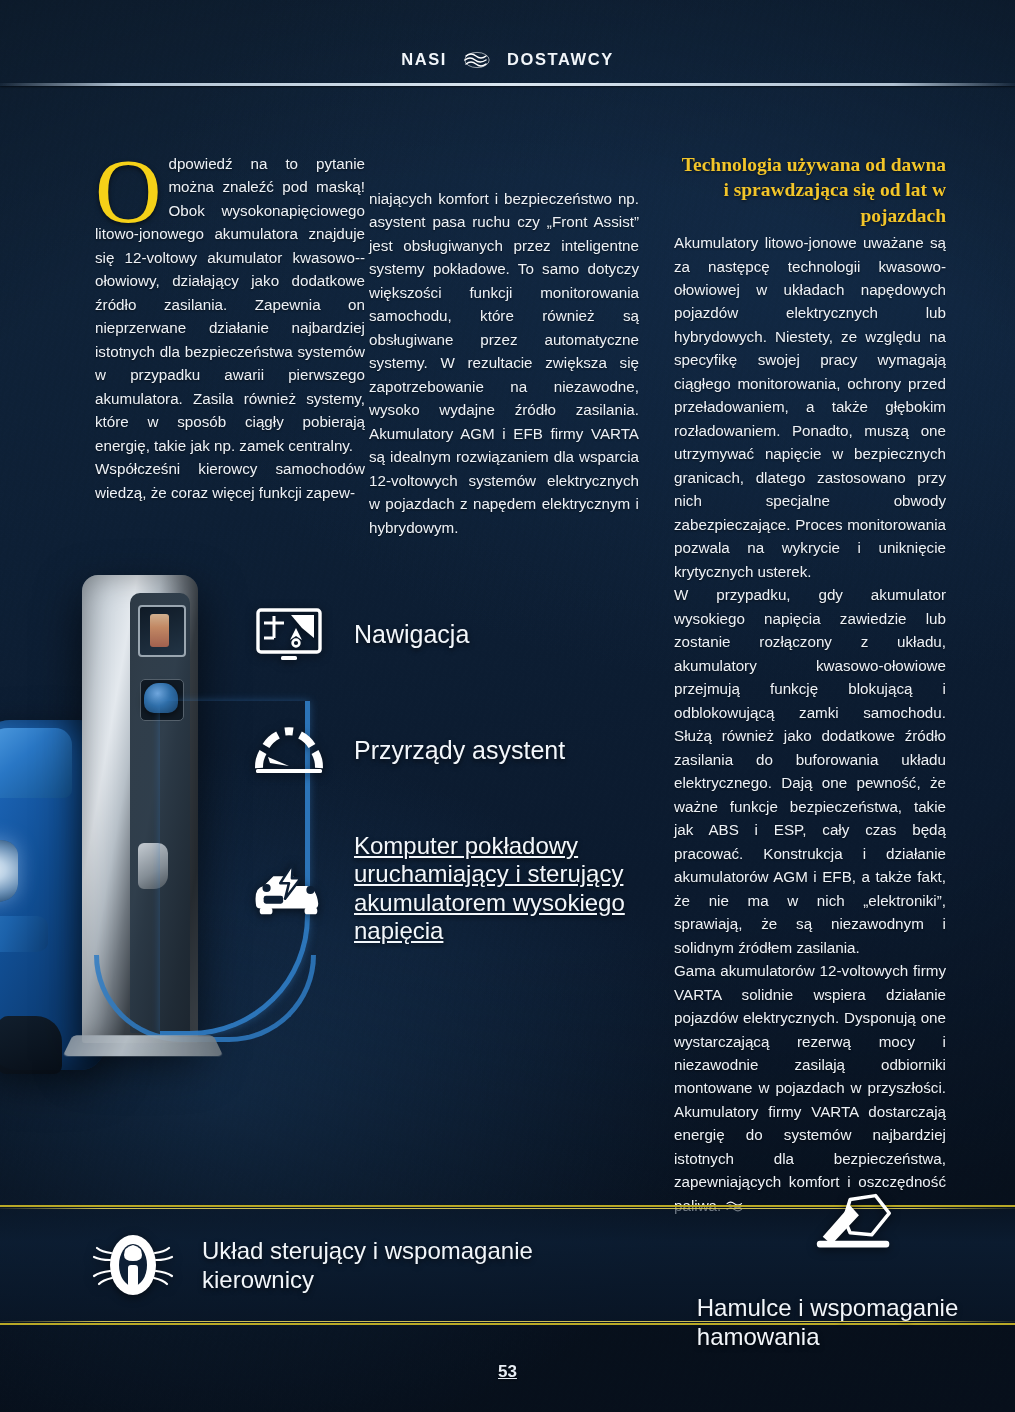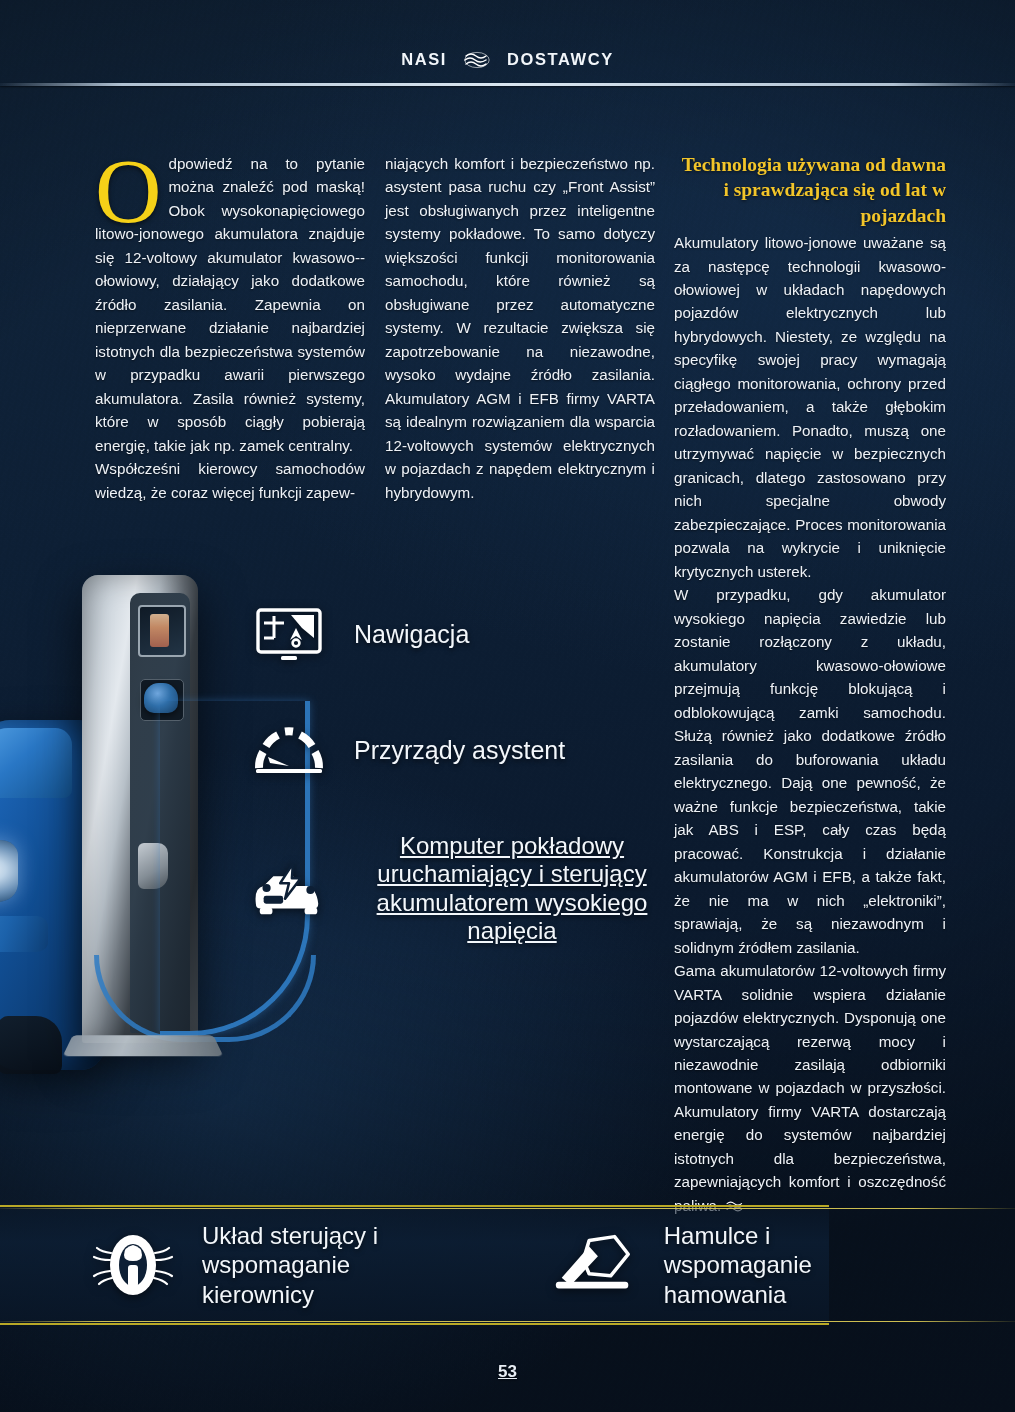--- a/index.html
+++ b/index.html
@@ -222,21 +222,21 @@
     width: 270px;
     font-size: 15.2px;
     line-height: 1.545;
     text-align: justify;
     color: #eef2f7;
     z-index: 4;
     text-shadow: 0 1px 2px rgba(0,0,0,0.55);
   }
   .col p { margin: 0; }
   .col-1 { left: 95px; }
-  .col-2 { left: 385px; }
+  .col-2 { left: 369px; margin-top: 35px; }
   .col-3 { left: 674px; width: 272px; }
 
   .dropcap {
     float: left;
     color: #f5d118;
     font-family: "Liberation Serif", serif;
     font-size: 92px;
     line-height: 0.72;
     font-weight: normal;
     margin: 6px 7px -2px 0;
@@ -259,63 +259,62 @@
     position: absolute;
     left: 250px; top: 600px;
     width: 420px;
     z-index: 4;
   }
   .feature {
     display: flex;
     align-items: center;
     gap: 26px;
     margin-bottom: 46px;
-    text-align: center;
   }
   .feature-icon {
     flex: 0 0 78px;
     width: 78px; height: 70px;
     display: flex; align-items: center; justify-content: center;
     filter: drop-shadow(0 2px 5px rgba(0,0,0,0.6));
   }
   .feature-label {
     font-size: 25px;
     line-height: 1.18;
     color: #f3f7fb;
     font-weight: normal;
     text-shadow: 0 2px 5px rgba(0,0,0,0.65);
   }
   .feature-label.multi { font-size: 24px; text-decoration: underline; }
 
   
   .banner {
     position: absolute;
     left: 0; top: 1205px;
-    width: 829px; height: 116px;
+    width: 1015px; height: 116px;
     z-index: 4;
     background: linear-gradient(180deg, rgba(10,24,42,0.55) 0%, rgba(12,30,52,0.80) 30%, rgba(9,22,39,0.80) 100%);
     border-top: 2px solid #b9a927;
     border-bottom: 2px solid #b9a927;
     display: flex;
     align-items: center;
   }
   .banner::before, .banner::after {
     content: "";
     position: absolute; left: 0; width: 1015px; height: 1px;
     background: linear-gradient(to right, rgba(200,182,60,0.1) 0%, rgba(226,208,86,0.9) 10%, rgba(226,208,86,0.9) 90%, rgba(200,182,60,0.1) 100%);
   }
   .banner::before { top: 1px; }
   .banner::after { bottom: 1px; }
   .banner-item {
     display: flex;
     align-items: center;
     gap: 24px;
   }
   .banner-item.left  { margin-left: 88px; }
-  .banner-item.right { margin-left: 150px; }
+  .banner-item.right { margin-left: 150px; flex-direction: column; }
   .banner-icon {
     flex: 0 0 90px;
     width: 90px; height: 80px;
     display: flex; align-items: center; justify-content: center;
     filter: drop-shadow(0 2px 5px rgba(0,0,0,0.6));
   }
   .banner-label {
     font-size: 24px;
     line-height: 1.22;
     color: #f2f6fa;

